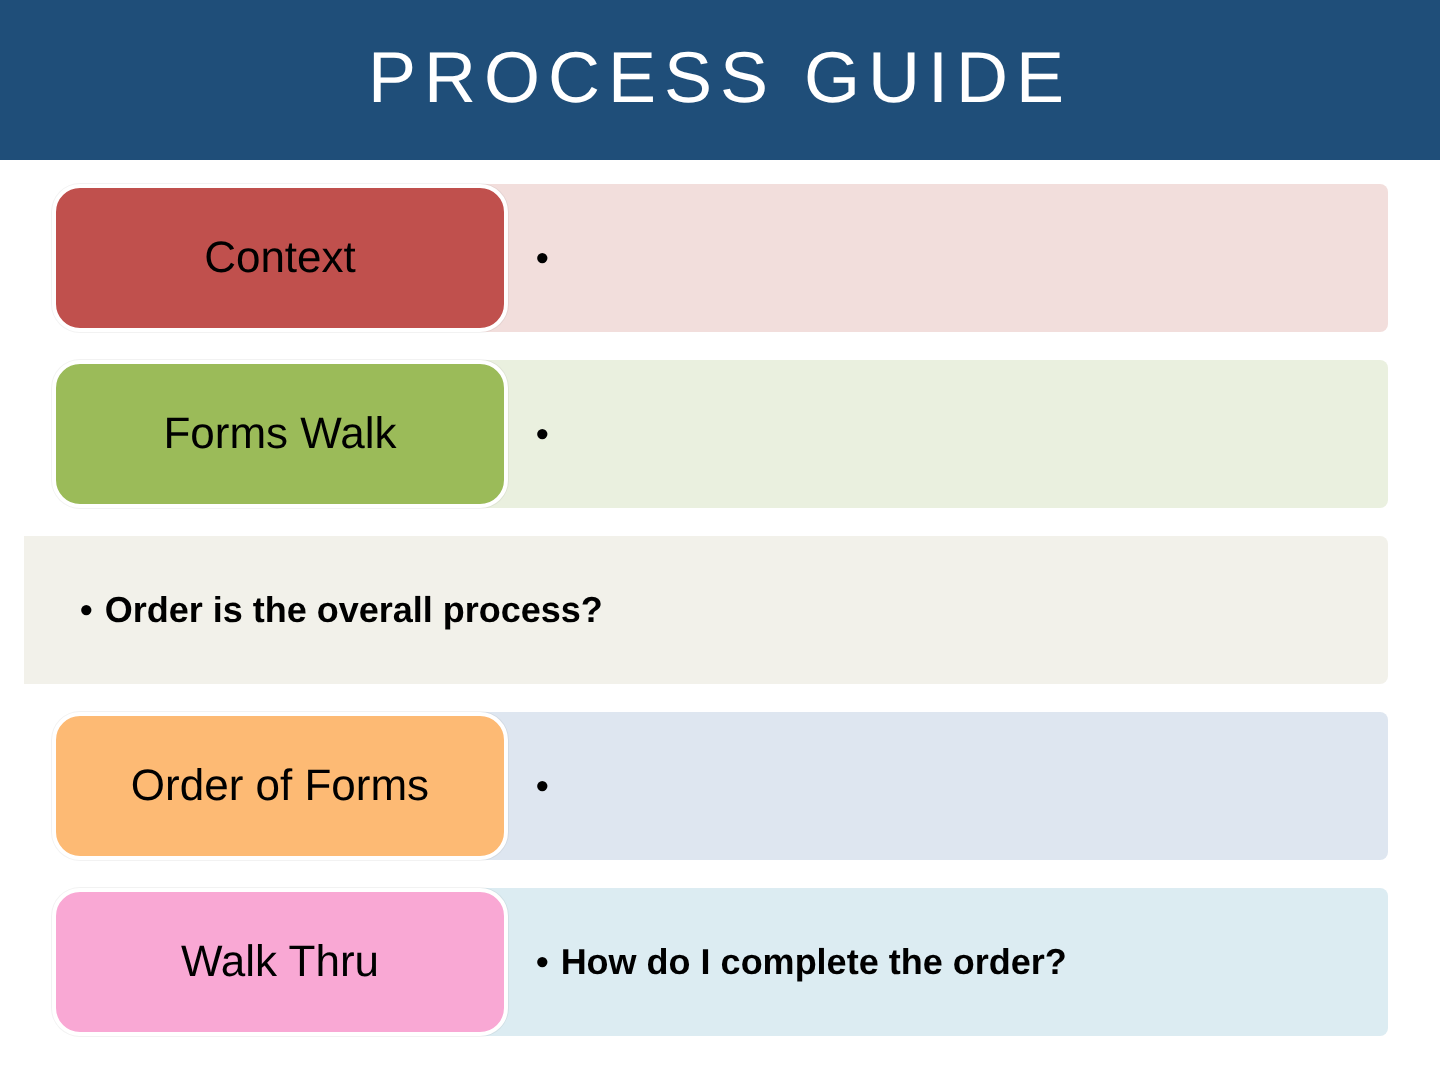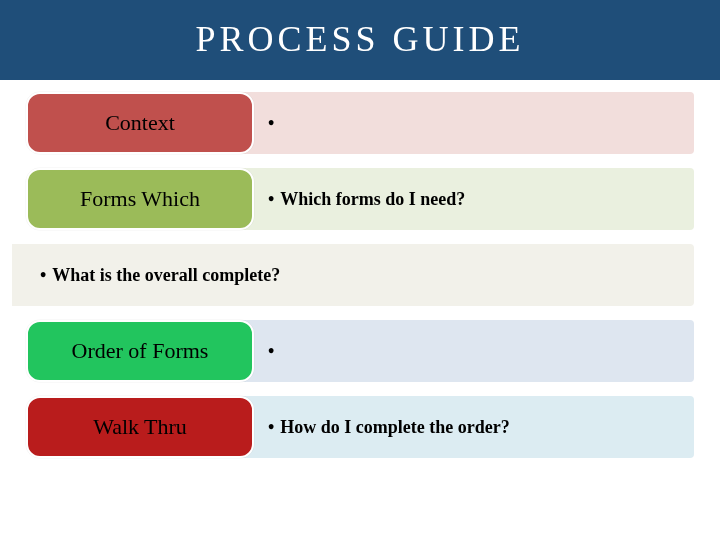--- a/index.html
+++ b/index.html
@@ -1,15 +1,15 @@
 <!DOCTYPE html>
 <html><head>
 <meta charset="utf-8">
 <style>
-  * { margin: 0; padding: 0; box-sizing: border-box; font-family: Liberation Serif, serif; }
+  * { margin: 0; padding: 0; box-sizing: border-box; }
   body {
     width: 720px;
     height: 540px;
     background: #ffffff;
     font-family: Arial, Helvetica, sans-serif;
     overflow: hidden;
   }
   .header {
     width: 100%;
     background: #1f4e79;
@@ -24,21 +24,21 @@
   }
   .rows {
     padding: 12px 26px 12px 26px;
     display: flex;
     flex-direction: column;
     gap: 14px;
   }
   .row {
     display: flex;
     align-items: stretch;
-    height: 62px;
+    height: 74px;
     border-radius: 14px;
     overflow: visible;
   }
   .pill {
     width: 228px;
     flex: 0 0 228px;
     border-radius: 14px;
     border: 2px solid #ffffff;
     display: flex;
     align-items: center;
@@ -63,23 +63,23 @@
     position: relative;
     z-index: 1;
   }
   .bullet { margin-right: 6px; font-weight: 700; }
   .r0 .pill { background: #b85450; background: #b85347; background:#c0504d; }
   .r0 .desc { background: #f0dedd; background:#f2dedc; }
   .r1 .pill { background: #9bbb59; }
   .r1 .desc { background: #eaf0df; }
   .r2 .pill { background: #c3b97e; background:#c2bd8a; background:#c4bd97;}
   .r2 .desc { background: #f1efe6; background:#f2f1ea;}
-  .r3 .pill { background: #22c55e; color:#000; }
+  .r3 .pill { background: #fdba74; color:#000; }
   .r3 .desc { background: #dde5ef; background:#dee6f0;}
-  .r4 .pill { background: #b91c1c; }
+  .r4 .pill { background: #f9a8d4; }
   .r4 .desc { background: #deedf2; background:#dcecf2;}
   .pill-text { text-align:center; line-height:1.1; }
 </style>
 </head>
 <body>
 
 <div class="header">
   <div class="header-title">PROCESS GUIDE</div>
 </div>
 
@@ -89,32 +89,31 @@
     <div class="pill">
       <span class="pill-text">Context</span>
     </div>
     <div class="desc">
       <span class="bullet">•</span>
     </div>
   </div>
 
   <div class="row r1">
     <div class="pill">
-      <span class="pill-text">Forms Which</span>
+      <span class="pill-text">Forms Walk</span>
     </div>
     <div class="desc">
       <span class="bullet">•</span>
-      <span>Which forms do I need?</span>
     </div>
   </div>
 
   <div class="row r2">
     <div class="desc">
       <span class="bullet">•</span>
-      <span>What is the overall complete?</span>
+      <span>Order is the overall process?</span>
     </div>
   </div>
 
   <div class="row r3">
     <div class="pill">
       <span class="pill-text">Order of Forms</span>
     </div>
     <div class="desc">
       <span class="bullet">•</span>
     </div>

